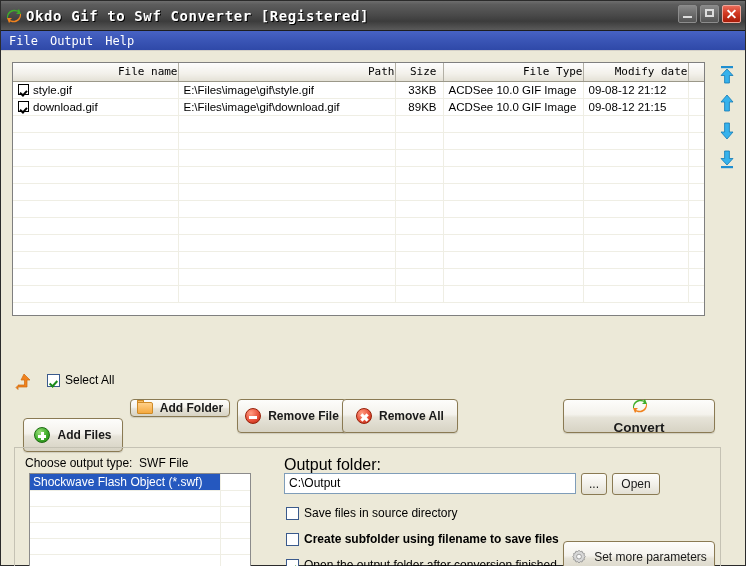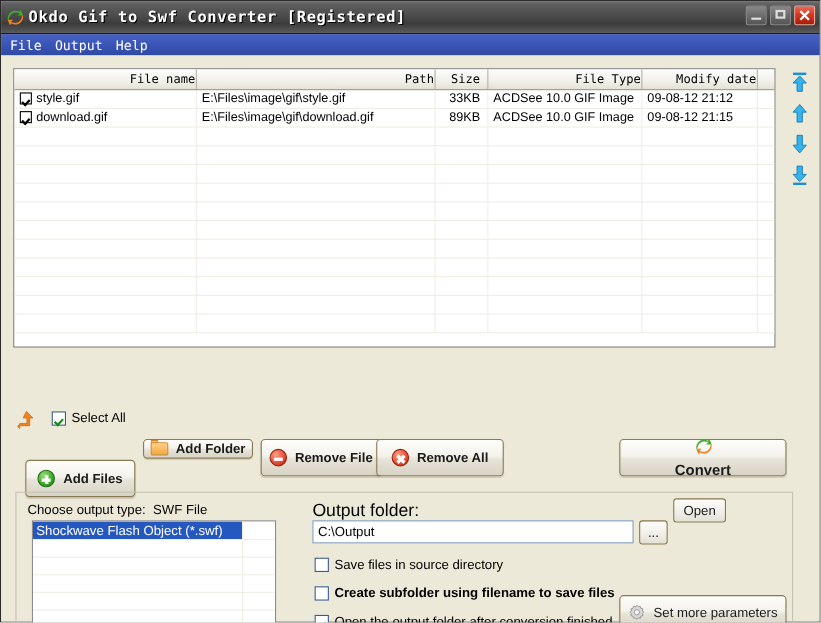--- a/index.html
+++ b/index.html
@@ -318,21 +318,21 @@
     border-radius: 3px;
     background: linear-gradient(to bottom, #fdfdfb 0%, #f3f1eb 48%, #e3e0d4 100%);
     font-size: 12px;
     color: #1a1a1a;
     display: flex;
     align-items: center;
     justify-content: center;
     box-sizing: border-box;
   }
   #browse-btn { left: 580px; top: 422px; width: 26px; height: 22px; }
-  #open-btn   { left: 611px; top: 402px; width: 48px; height: 22px; }
+  #open-btn   { left: 611px; top: 422px; width: 48px; height: 22px; }
 
   .cb-row { position: absolute; left: 285px; }
   #cb-source  { top: 455px; }
   #cb-subfold { top: 481px; font-weight: bold; }
   #cb-openout { top: 507px; }
 
   
   .circ {
     position: absolute;
     left: 0; top: 0;

